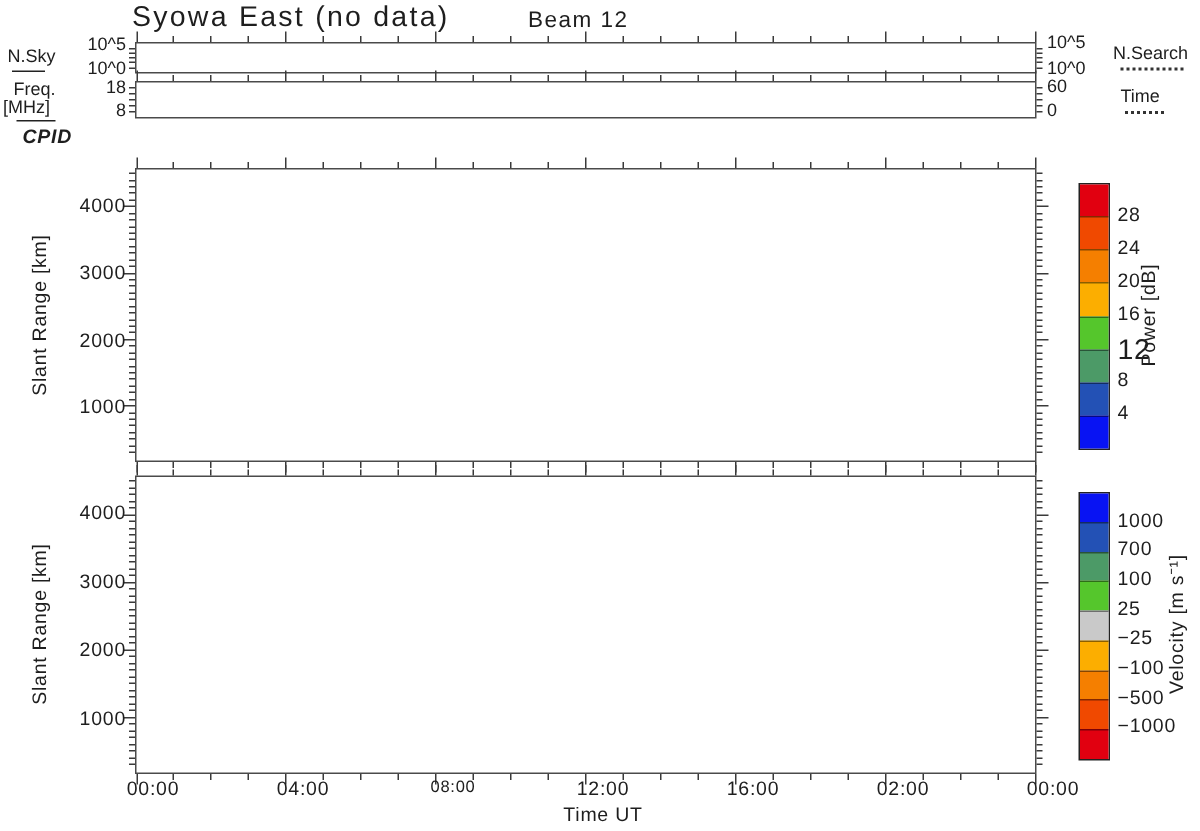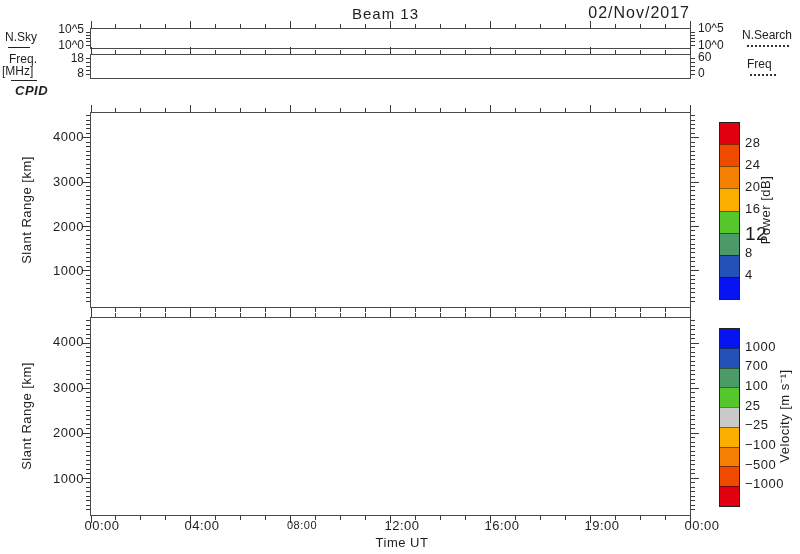--- a/index.html
+++ b/index.html
@@ -16,22 +16,22 @@
   .cseg{flex:1 1 auto;}
   .cseg + .cseg{border-top:1px solid rgba(0,0,0,0.45);}
   .solidkey{position:absolute;border-top:1px solid #222;}
   .dotkey{position:absolute;border-top:2px dotted #333;}
 </style>
 </head>
 <body>
 
 <div id="stage">
 
-  <div class="lab" style="left:352px;top:6px;font-size:15px;letter-spacing:1px;">Beam 13</div>
-  <div class="lab" style="left:545px;top:4px;width:145px;text-align:right;font-size:16px;letter-spacing:1px;">02/Nov/2017</div>
+  <div class="lab" style="left:88px;top:2px;font-size:19px;letter-spacing:1.5px;">Syowa East (no data)</div>
+  <div class="lab" style="left:352px;top:6px;font-size:15px;letter-spacing:1px;">Beam 12</div>
 
   <div class="panel" id="p-nsky" style="left:90px;top:28px;width:601px;height:21px;">
       <div class="tick" style="left: calc(0% - 0.5px); width: 1px; height: 7px; top: -8px;"></div>
       <div class="tick" style="left: calc(4.16667% - 0.5px); width: 1px; height: 4px; top: -5px;"></div>
       <div class="tick" style="left: calc(8.33333% - 0.5px); width: 1px; height: 4px; top: -5px;"></div>
       <div class="tick" style="left: calc(12.5% - 0.5px); width: 1px; height: 4px; top: -5px;"></div>
       <div class="tick" style="left: calc(16.6667% - 0.5px); width: 1px; height: 7px; top: -8px;"></div>
       <div class="tick" style="left: calc(20.8333% - 0.5px); width: 1px; height: 4px; top: -5px;"></div>
       <div class="tick" style="left: calc(25% - 0.5px); width: 1px; height: 4px; top: -5px;"></div>
       <div class="tick" style="left: calc(29.1667% - 0.5px); width: 1px; height: 4px; top: -5px;"></div>
@@ -390,21 +390,21 @@
 
   <div class="lab bold" style="left:15px;top:84px;font-size:13px;letter-spacing:0.5px;font-style:italic;">CPID</div>
 
   <div class="lab" style="left:698px;top:22px;font-size:12px;">10^5</div>
   <div class="lab" style="left:698px;top:39px;font-size:12px;">10^0</div>
   <div class="lab" style="left:742px;top:29px;font-size:12px;">N.Search</div>
   <div class="dotkey" style="left:747px;top:45px;width:42px;"></div>
 
   <div class="lab" style="left:698px;top:51px;font-size:12px;">60</div>
   <div class="lab" style="left:698px;top:67px;font-size:12px;">0</div>
-  <div class="lab" style="left:747px;top:58px;font-size:12px;">Freq</div>
+  <div class="lab" style="left:747px;top:58px;font-size:12px;">Time</div>
   <div class="dotkey" style="left:750px;top:74px;width:26px;"></div>
 
   <div class="lab rot" style="left:27px;top:210px;font-size:13px;letter-spacing:0.5px;">Slant Range [km]</div>
   <div class="lab rot" style="left:27px;top:416px;font-size:13px;letter-spacing:0.5px;">Slant Range [km]</div>
   <div class="lab rot" style="left:766px;top:210px;font-size:13px;letter-spacing:0.5px;">Power [dB]</div>
   <div class="lab rot" style="left:785px;top:416px;font-size:13px;letter-spacing:0.5px;">Velocity [m s⁻¹]</div>
 
   <div class="lab ctr" style="left:390px;top:536px;font-size:13px;letter-spacing:0.5px;">Time UT</div>
 
   <div class="cbar" id="cb-power" style="left:719px;top:122px;width:21px;height:178px;">
@@ -435,21 +435,21 @@
     <div class="lab num" style="left: 34px; width: 50px; top: 130.059px; font-size: 13px; letter-spacing: 0.5px;">4000</div>
     <div class="lab num" style="left: 34px; width: 50px; top: 471.744px; font-size: 13px; letter-spacing: 0.5px;">1000</div>
     <div class="lab num" style="left: 34px; width: 50px; top: 426.311px; font-size: 13px; letter-spacing: 0.5px;">2000</div>
     <div class="lab num" style="left: 34px; width: 50px; top: 380.877px; font-size: 13px; letter-spacing: 0.5px;">3000</div>
     <div class="lab num" style="left: 34px; width: 50px; top: 335.443px; font-size: 13px; letter-spacing: 0.5px;">4000</div>
     <div class="lab ctr" style="left: 90px; top: 519px; font-size: 13px; letter-spacing: 0.5px;">00:00</div>
     <div class="lab ctr" style="left: 190px; top: 519px; font-size: 13px; letter-spacing: 0.5px;">04:00</div>
     <div class="lab ctr" style="left: 290px; top: 519px; font-size: 11px; letter-spacing: 0.5px;">08:00</div>
     <div class="lab ctr" style="left: 390px; top: 519px; font-size: 13px; letter-spacing: 0.5px;">12:00</div>
     <div class="lab ctr" style="left: 490px; top: 519px; font-size: 13px; letter-spacing: 0.5px;">16:00</div>
-    <div class="lab ctr" style="left: 590px; top: 519px; font-size: 13px; letter-spacing: 0.5px;">19:00</div>
+    <div class="lab ctr" style="left: 590px; top: 519px; font-size: 13px; letter-spacing: 0.5px;">02:00</div>
     <div class="lab ctr" style="left: 690px; top: 519px; font-size: 13px; letter-spacing: 0.5px;">00:00</div>
     <div class="lab" style="left: 745px; top: 136px; font-size: 13px; letter-spacing: 0.5px;">28</div>
     <div class="lab" style="left: 745px; top: 158px; font-size: 13px; letter-spacing: 0.5px;">24</div>
     <div class="lab" style="left: 745px; top: 180px; font-size: 13px; letter-spacing: 0.5px;">20</div>
     <div class="lab" style="left: 745px; top: 202px; font-size: 13px; letter-spacing: 0.5px;">16</div>
     <div class="lab" style="left: 745px; top: 224px; font-size: 19px; letter-spacing: 0.5px;">12</div>
     <div class="lab" style="left: 745px; top: 246px; font-size: 13px; letter-spacing: 0.5px;">8</div>
     <div class="lab" style="left: 745px; top: 268px; font-size: 13px; letter-spacing: 0.5px;">4</div>
     <div class="lab" style="left: 745px; top: 339.667px; font-size: 13px; letter-spacing: 0.5px;">1000</div>
     <div class="lab" style="left: 745px; top: 359.333px; font-size: 13px; letter-spacing: 0.5px;">700</div>

